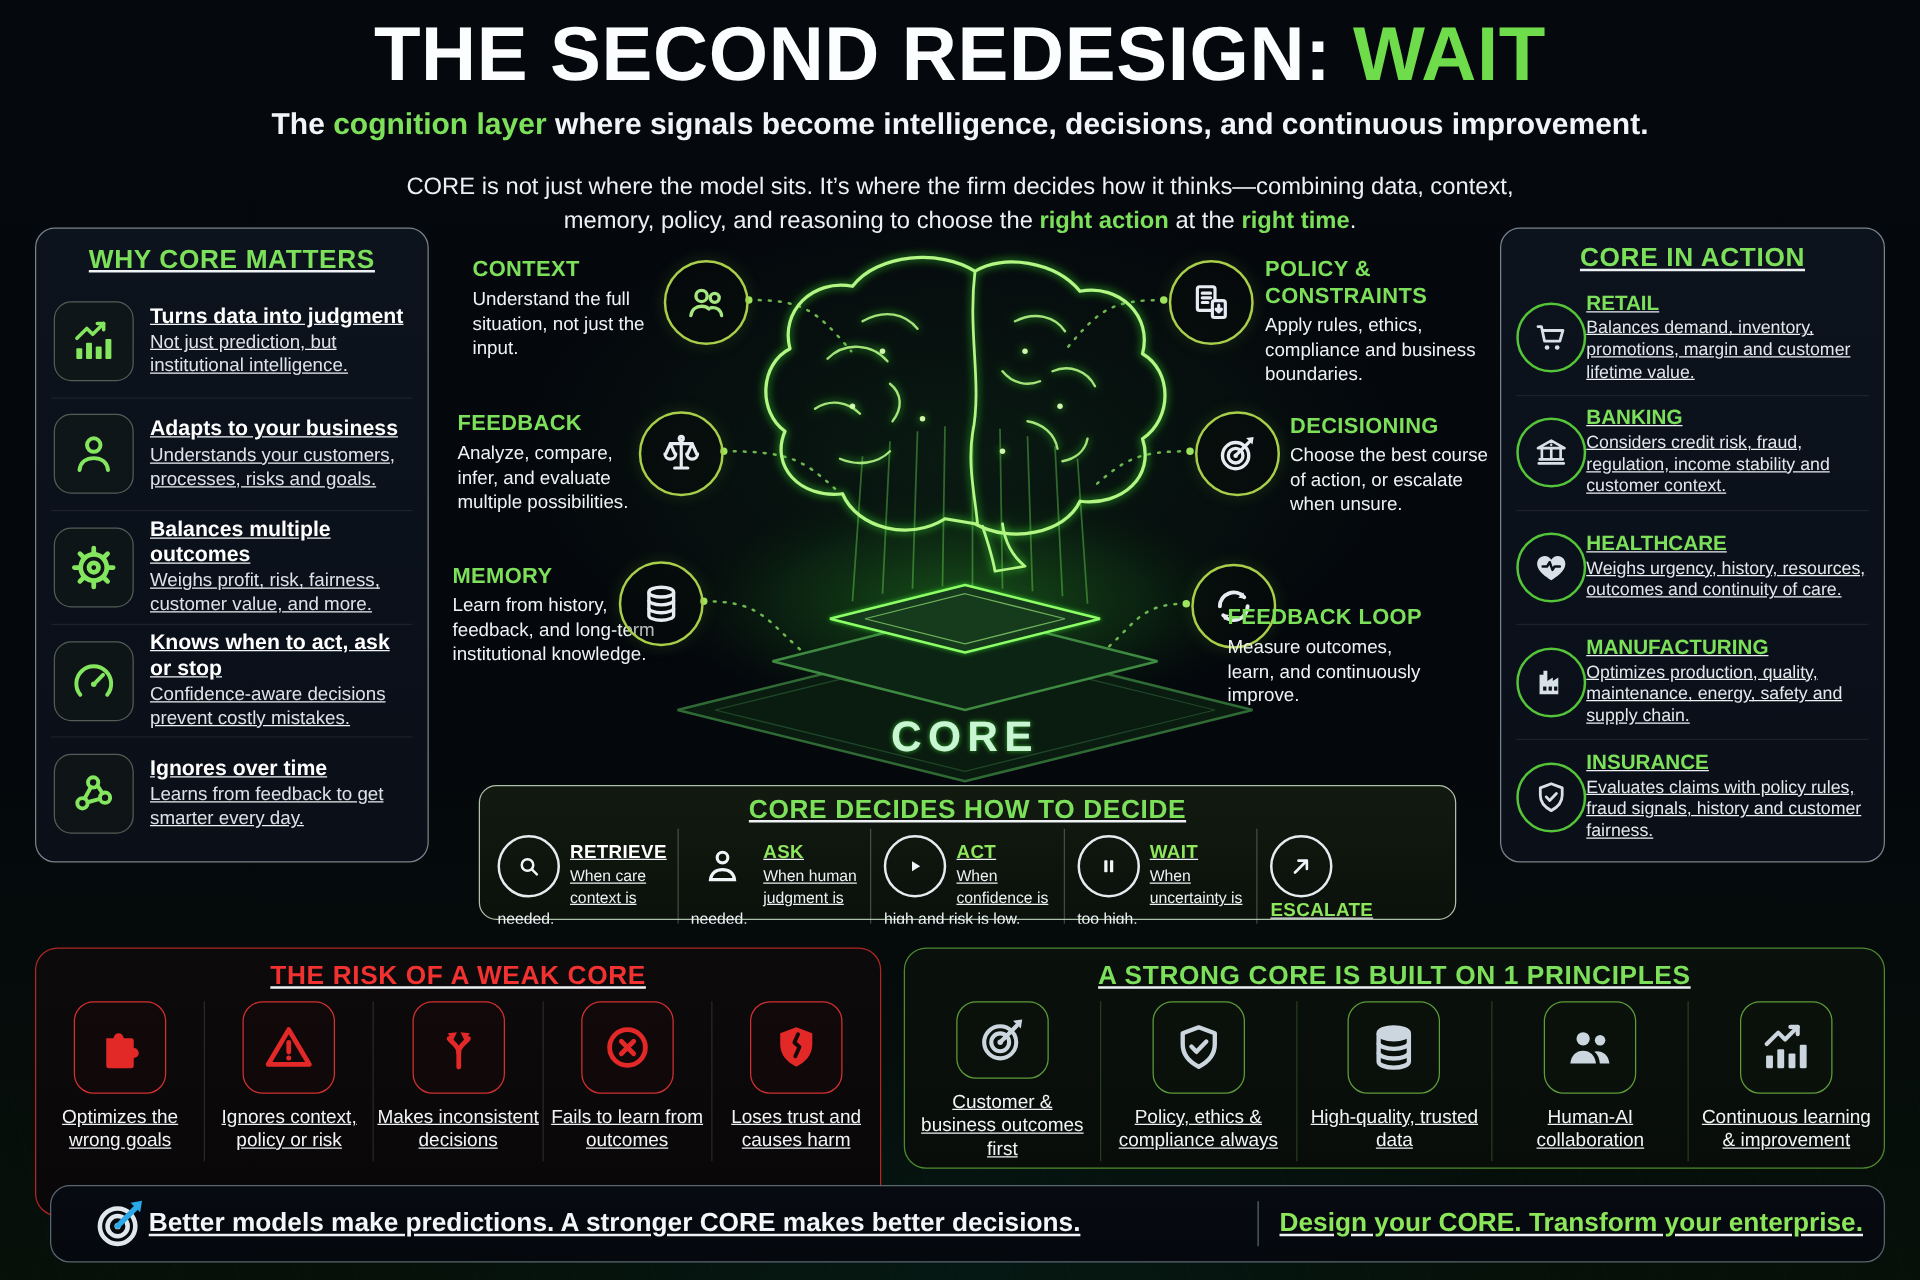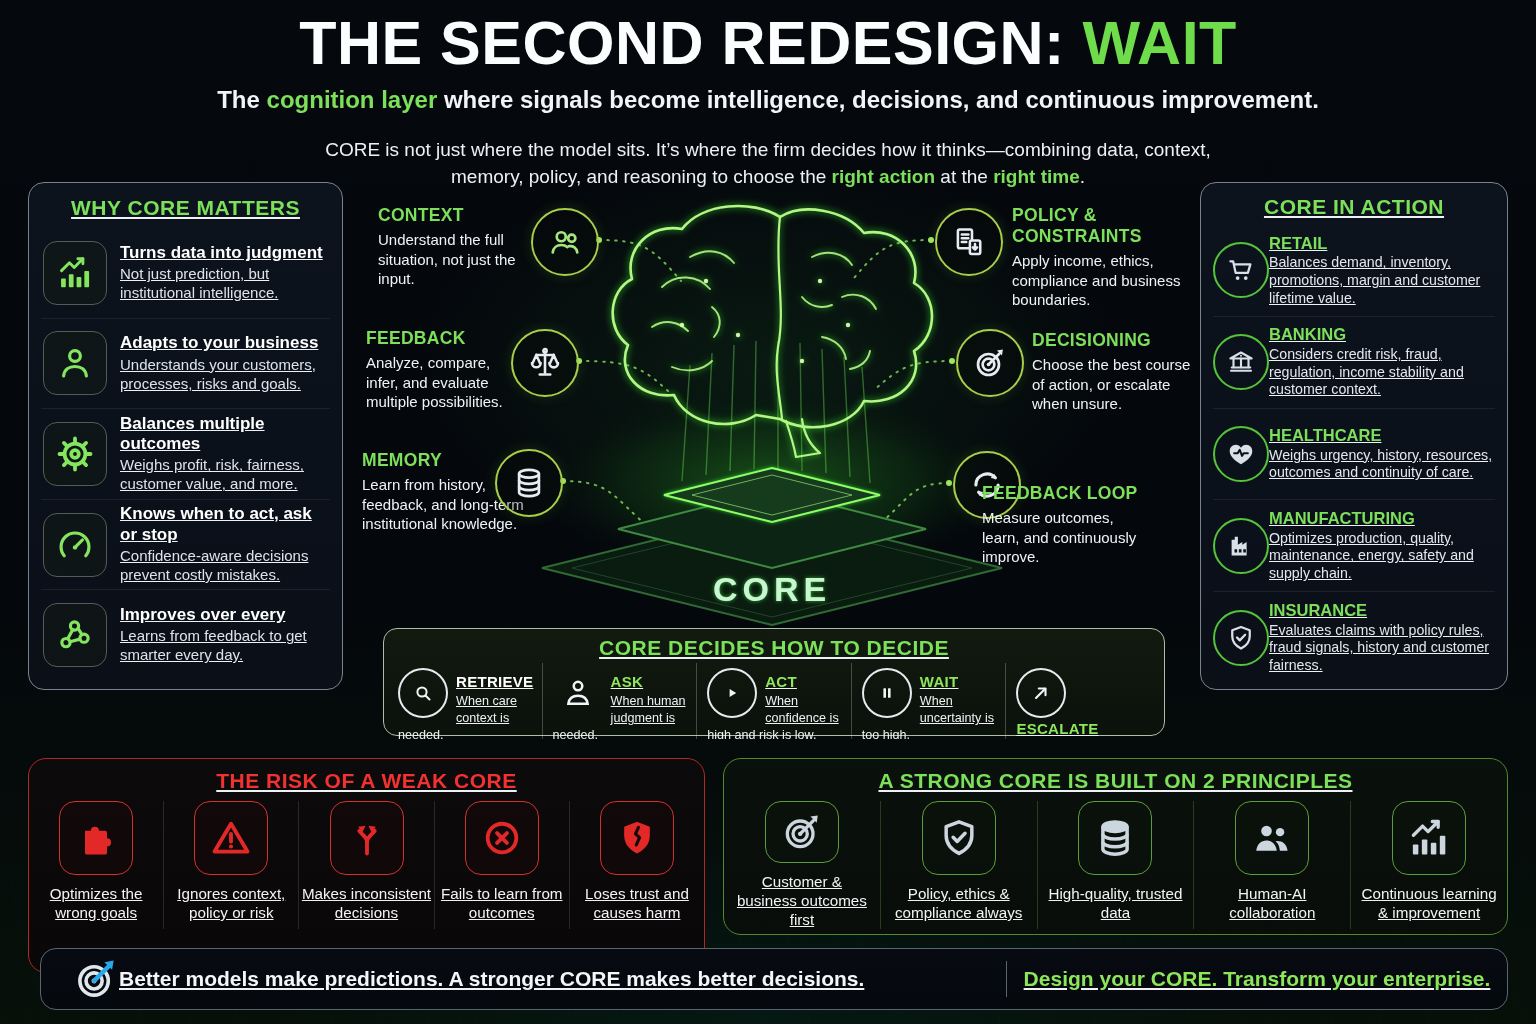--- a/index.html
+++ b/index.html
@@ -175,21 +175,21 @@
       <div class="row">
         <div class="tile">
           <svg viewBox="0 0 24 24" fill="none" stroke="currentColor" stroke-width="2" stroke-linecap="round">
             <circle cx="6.3" cy="16.8" r="2.6"></circle>
               <circle cx="11.7" cy="6.3" r="2.6"></circle>
               <circle cx="17.7" cy="14" r="2.6"></circle>
             <path d="M7.4 14.4l3.2-5.8M13.9 7.8l2.5 4M8.9 16.3l6.2-1.7"></path>
           </svg>
         </div>
         <div>
-            <h3>Improves over every</h3>
+            <h3>Ignores over time</h3>
             <p>Learns from feedback to get smarter every day.</p>
           </div>
       </div>
     </div>
   </div>
 
   <svg class="stage" viewBox="0 0 845 443">
     <defs>
       <radialGradient id="aura" cx="50%" cy="50%" r="50%">
         <stop offset="0%" stop-color="#3fe02e" stop-opacity=".32"></stop>
@@ -304,21 +304,21 @@
   <div class="c-ico" style="left:935px;top:208px;">
     <svg viewBox="0 0 24 24" fill="none" stroke="currentColor" stroke-width="1.7" stroke-linecap="round" stroke-linejoin="round">
       <rect x="4.6" y="3.6" width="9.4" height="12.6" rx="1.2"></rect>
         <path d="M7.2 7h4.4M7.2 9.5h4.4M7.2 12h3"></path>
       <rect x="12.6" y="11" width="6.9" height="9" rx="1.2" fill="#0a1018"></rect>
       <path d="M16 13.4v3.4M14.6 15.6l1.4 1.4 1.4-1.4"></path>
     </svg>
   </div>
   <div class="callout" style="left:1012px;top:205px;width:182px;">
     <h3>POLICY &amp; CONSTRAINTS</h3>
-    <p>Apply income, ethics, compliance and business boundaries.</p>
+    <p>Apply rules, ethics, compliance and business boundaries.</p>
   </div>
 
   <div class="c-ico" style="left:956px;top:329px;">
     <svg viewBox="0 0 24 24" fill="none" stroke="currentColor" stroke-width="1.8" stroke-linecap="round">
       <circle cx="11" cy="13" r="7"></circle>
         <circle cx="11" cy="13" r="3.9"></circle>
         <circle cx="11" cy="13" r="1.2" fill="currentColor" stroke="none"></circle>
       <path d="M11 13l7.2-7.2"></path>
         <path d="M16.6 3.6l4-.6-.6 4z" fill="currentColor" stroke="none"></path>
     </svg>
@@ -515,21 +515,21 @@
             <path d="M12 3.2l7 2.6v4.8c0 4.6-2.9 7.7-7 9.8-4.1-2.1-7-5.2-7-9.8V5.8z" fill="currentColor"></path>
             <polyline points="12.8 6.2 11.2 9.8 13.4 11.8 11.6 15.8" stroke="#140808" stroke-width="1.7" fill="none" stroke-linecap="round" stroke-linejoin="round"></polyline>
           </svg>
         </div>
         <div class="bl">Loses trust and causes harm</div>
       </div>
     </div>
   </div>
 
   <div class="panel prin">
-    <div class="panel-title">A STRONG CORE IS BUILT ON 2 PRINCIPLES</div>
+    <div class="panel-title">A STRONG CORE IS BUILT ON 1 PRINCIPLES</div>
     <div class="bcells">
       <div class="bcell">
         <div class="btile">
           <svg viewBox="0 0 24 24" fill="none" stroke="currentColor" stroke-width="1.8" stroke-linecap="round">
             <circle cx="11" cy="13" r="7"></circle>
               <circle cx="11" cy="13" r="3.9"></circle>
               <circle cx="11" cy="13" r="1.2" fill="currentColor" stroke="none"></circle>
             <path d="M11 13l7.2-7.2"></path>
               <path d="M16.6 3.6l4-.6-.6 4z" fill="currentColor" stroke="none"></path>
           </svg>

